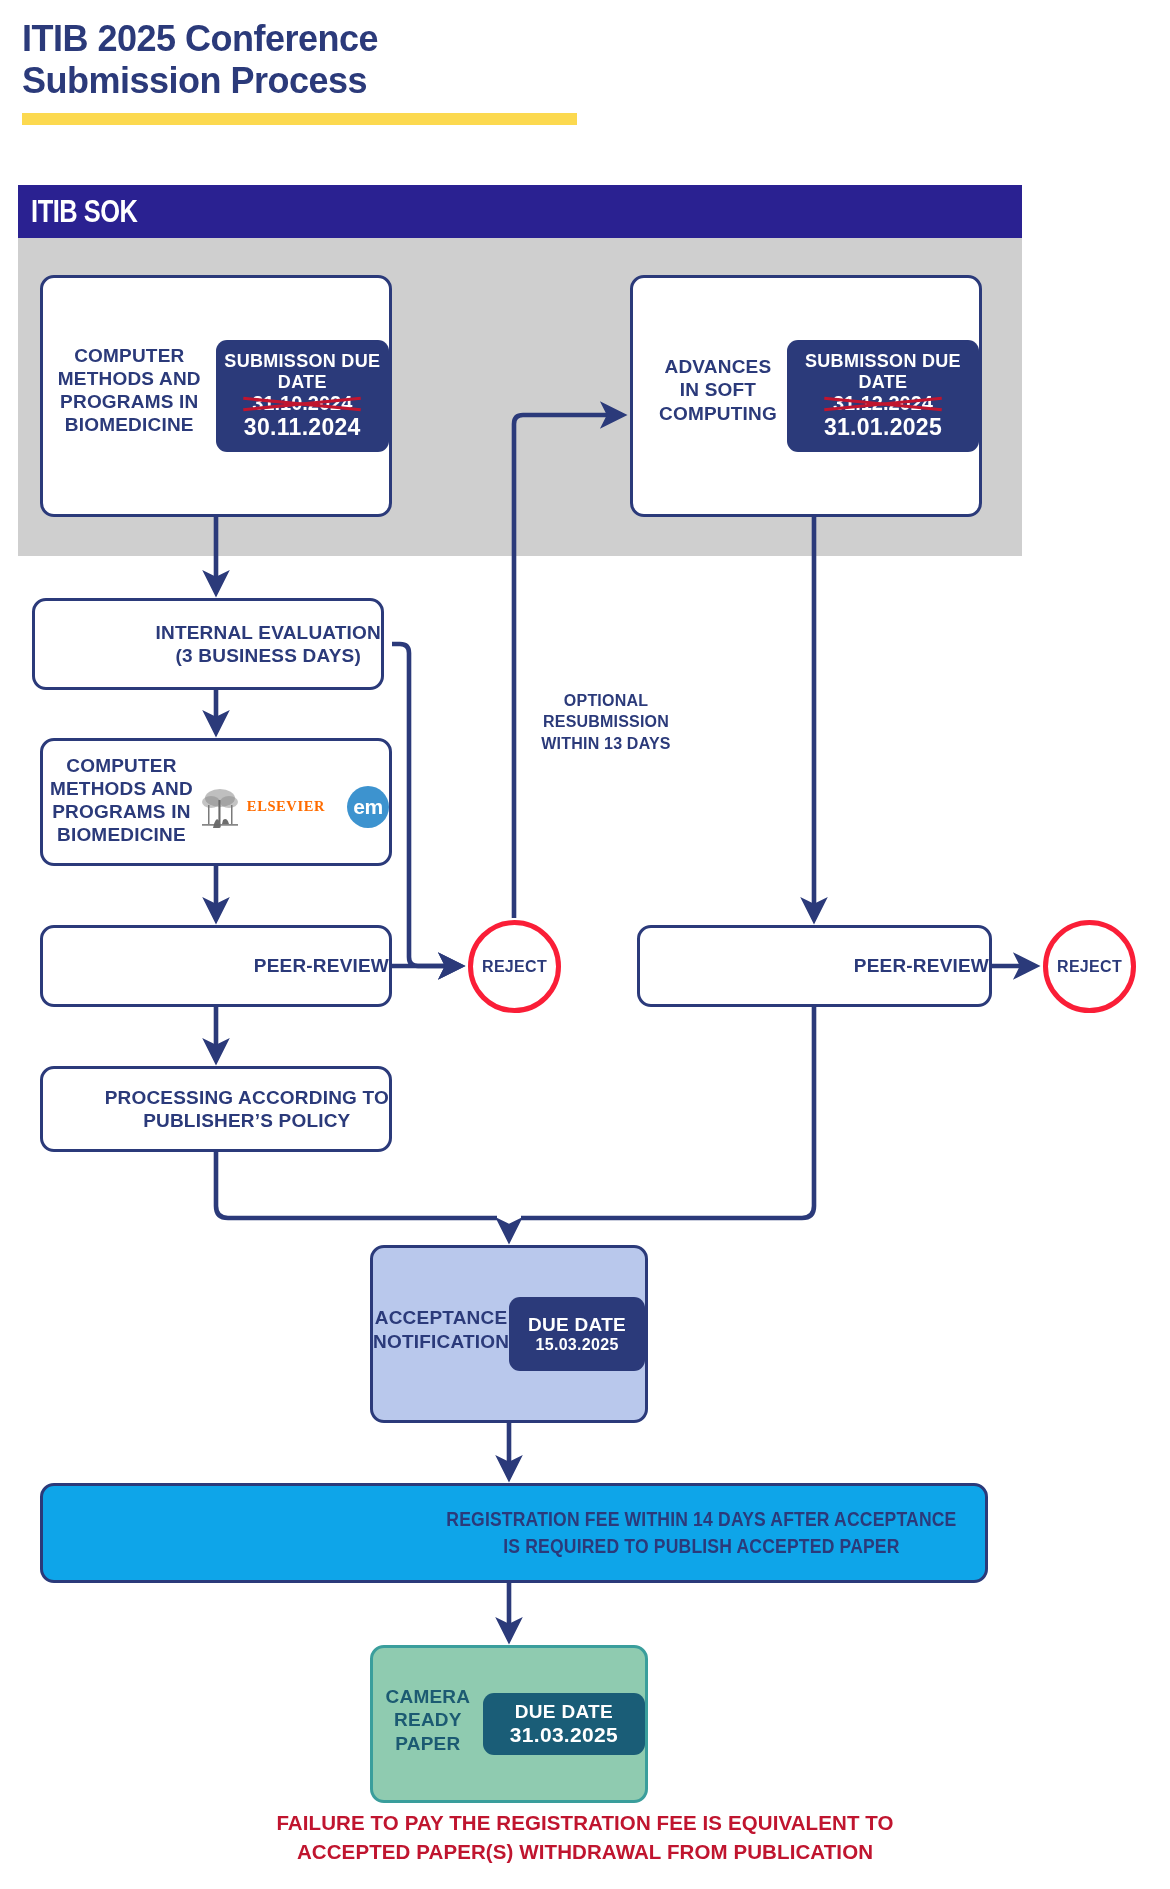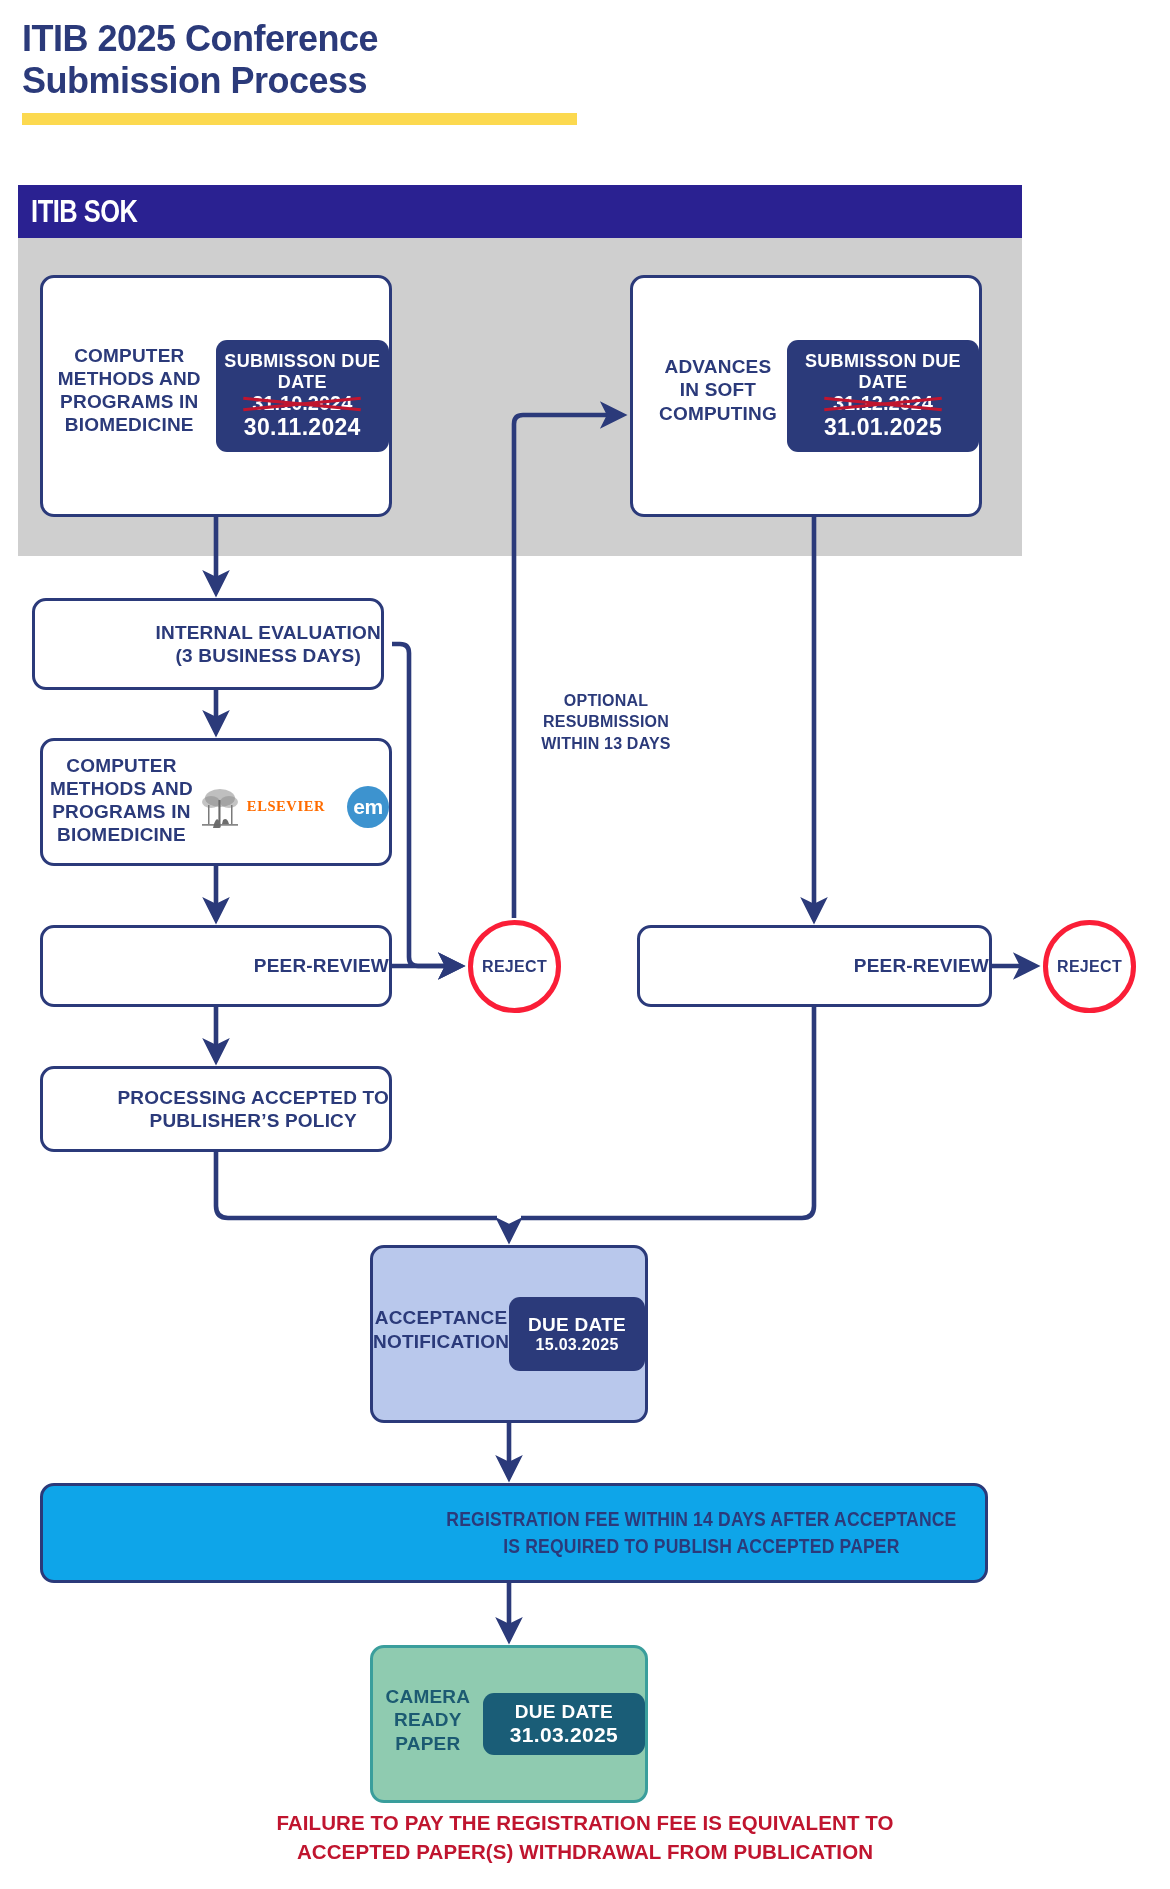--- a/index.html
+++ b/index.html
@@ -348,21 +348,21 @@
       </div>
       <div id="em-logo">em</div>
     </div>
   </div>
 
   <div class="node" id="node-peer-left">
     <div class="node-title">PEER-REVIEW</div>
   </div>
 
   <div class="node" id="node-processing">
-    <div class="node-title">PROCESSING ACCEPTED TO
+    <div class="node-title">PROCESSING ACCORDING TO
 PUBLISHER’S POLICY</div>
   </div>
 
   <div class="node" id="node-peer-right">
     <div class="node-title">PEER-REVIEW</div>
   </div>
 
   <div class="reject-circle" id="reject-left">REJECT</div>
   <div class="reject-circle" id="reject-right">REJECT</div>
 

